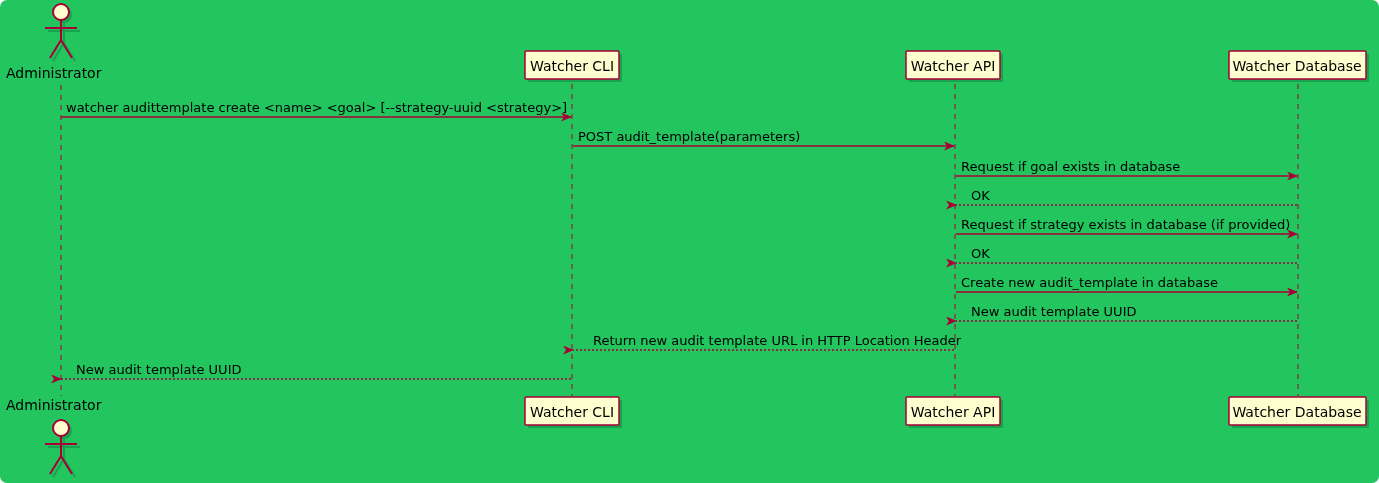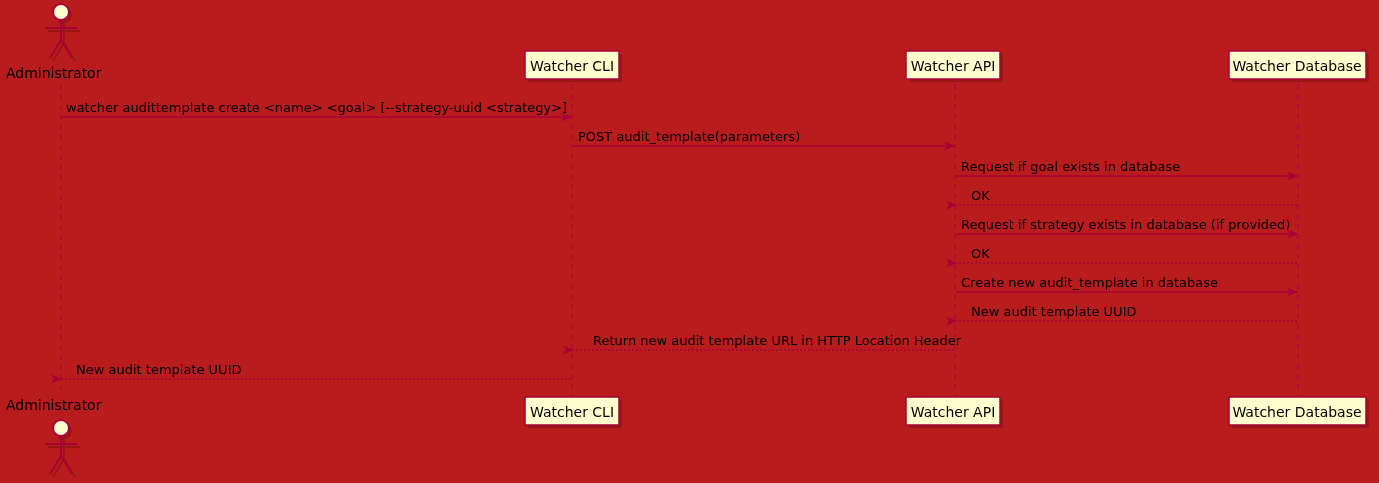--- a/index.html
+++ b/index.html
@@ -8,22 +8,23 @@
     padding: 0;
     background: #FFFFFF;
   }
   body {
     font-family: "DejaVu Sans", sans-serif;
   }
   #diagram-root {
     position: relative;
     width: 1379px;
     height: 483px;
-    background: #b91c1c;
+    background: #22c55e;
     overflow: hidden;
+    border-radius: 7px;
   }
   #diagram-svg {
     position: absolute;
     left: 0;
     top: 0;
     width: 1379px;
     height: 483px;
   }
   .pml-text {
     font-family: "DejaVu Sans", sans-serif;

